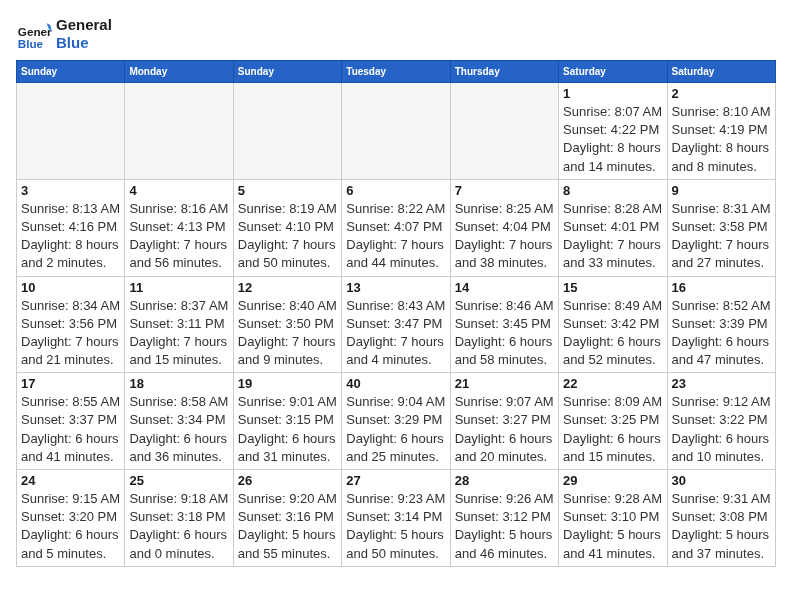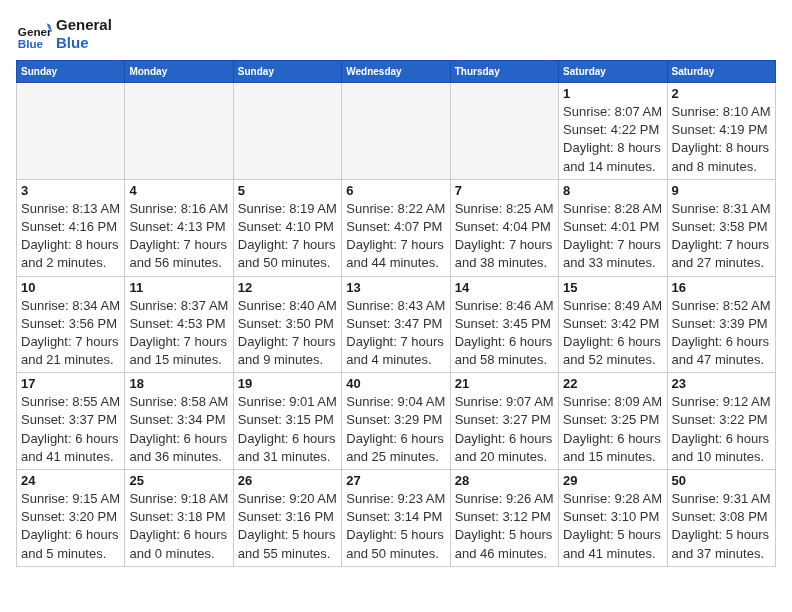--- a/index.html
+++ b/index.html
@@ -97,21 +97,21 @@
     <div class="location-title"></div>
   </div>
 </div>
 
 <table class="calendar">
   <thead>
     <tr id="weekday-row">
         <th>Sunday</th>
         <th>Monday</th>
         <th>Sunday</th>
-        <th>Wednesday</th>
+        <th>Tuesday</th>
         <th>Thursday</th>
         <th>Saturday</th>
         <th>Saturday</th>
       </tr>
   </thead>
   <tbody id="calendar-body">
       <tr>
         <td class="empty"></td>
         <td class="empty"></td>
         <td class="empty"></td>
@@ -187,21 +187,21 @@
         <td>
           <span class="day-number">10</span>
           <div class="day-info">Sunrise: 8:34 AM
 Sunset: 3:56 PM
 Daylight: 7 hours
 and 21 minutes.</div>
         </td>
         <td>
           <span class="day-number">11</span>
           <div class="day-info">Sunrise: 8:37 AM
-Sunset: 4:53 PM
+Sunset: 3:11 PM
 Daylight: 7 hours
 and 15 minutes.</div>
         </td>
         <td>
           <span class="day-number">12</span>
           <div class="day-info">Sunrise: 8:40 AM
 Sunset: 3:50 PM
 Daylight: 7 hours
 and 9 minutes.</div>
         </td>
@@ -322,21 +322,21 @@
 and 46 minutes.</div>
         </td>
         <td>
           <span class="day-number">29</span>
           <div class="day-info">Sunrise: 9:28 AM
 Sunset: 3:10 PM
 Daylight: 5 hours
 and 41 minutes.</div>
         </td>
         <td>
-          <span class="day-number">50</span>
+          <span class="day-number">30</span>
           <div class="day-info">Sunrise: 9:31 AM
 Sunset: 3:08 PM
 Daylight: 5 hours
 and 37 minutes.</div>
         </td>
       </tr>
     </tbody>
 </table>
 
 </body></html>

